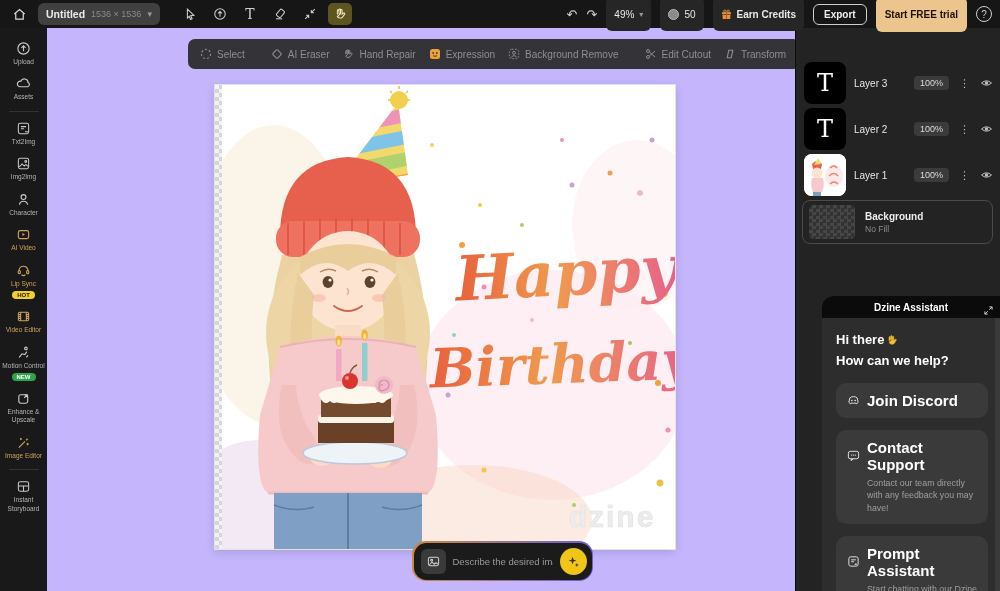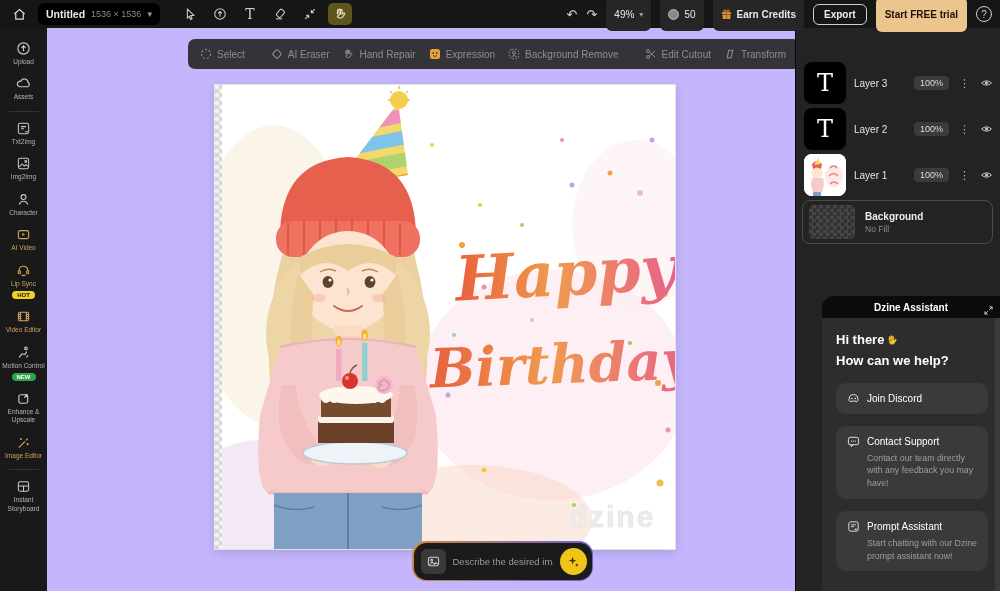--- a/index.html
+++ b/index.html
@@ -5,21 +5,21 @@
   * { margin:0; padding:0; box-sizing:border-box; }
   html,body { width:1000px; height:591px; overflow:hidden; background:#161616;
     font-family:"Liberation Sans", sans-serif; }
   #app { position:relative; width:1000px; height:591px; }
 
   
   .topbar { position:absolute; left:0; top:0; width:1000px; height:28px;
     background:#161616; display:flex; align-items:center; padding:0 8px; gap:8px; z-index:30; }
   .tb-icon { color:#d8d8d8; display:flex; align-items:center; justify-content:center;
     width:22px; height:22px; border-radius:5px; flex:0 0 auto; }
-  .title-pill { display:flex; align-items:center; gap:6px; background:#000000;
+  .title-pill { display:flex; align-items:center; gap:6px; background:#404040;
     border-radius:6px; height:22px; padding:0 8px; }
   .title-pill .t-name { color:#eaeaea; font-size:10.5px; font-weight:bold; }
   .title-pill .t-dims { color:#8a8a8a; font-size:9px; }
   .title-pill .chev { color:#9a9a9a; font-size:9px; }
   .tools { display:flex; align-items:center; gap:6px; margin-left:10px; }
   .tool-btn { width:24px; height:22px; border-radius:5px; display:flex; align-items:center;
     justify-content:center; color:#cfcfcf; font-size:13px; }
   .tool-btn.active { background:#5d5420; color:#f0e8c0; }
   .tb-right { margin-left:auto; display:flex; align-items:center; gap:9px; }
   .hist { color:#cfcfcf; font-size:13px; line-height:1; }
@@ -117,21 +117,21 @@
   .as-header { height:22px; background:#0b0b0b; display:flex; align-items:center;
     justify-content:center; position:relative; }
   .as-title { color:#fff; font-size:10px; font-weight:bold; }
   .as-expand { position:absolute; right:7px; top:5px; color:#cfcfcf; }
   .as-body { padding:13px 12px 0 14px; }
   .as-greet { color:#fff; font-size:13px; font-weight:bold; line-height:1.45; }
   .wave { display:inline-block; vertical-align:-2px; margin-left:2px; }
   .as-card { background:#3a3a3a; border-radius:10px; padding:9px 10px 9px 11px; margin-top:12px; }
   .as-card-head { display:flex; align-items:center; gap:7px; }
   .as-card-head svg { width:13px; height:13px; color:#e8e8e8; flex:0 0 auto; }
-  .as-card-title { color:#fff; font-size:10px; font-weight:normal; }
+  .as-card-title { color:#fff; font-size:15px; font-weight:bold; }
   .as-card-desc { color:#9f9f9f; font-size:8.8px; line-height:1.45; margin:4px 0 0 20px; }
   .as-scroll { position:absolute; right:0; top:22px; width:5px; height:273px; background:#3a3a3a; }
 </style>
 </head>
 <body>
 
 <div id="app">
 
   <div class="topbar">
     <div class="tb-icon">

